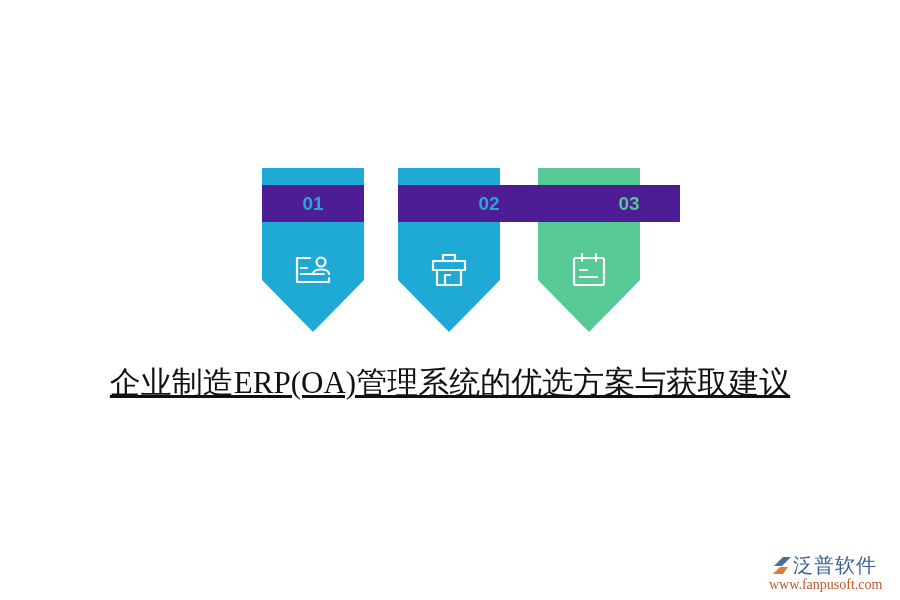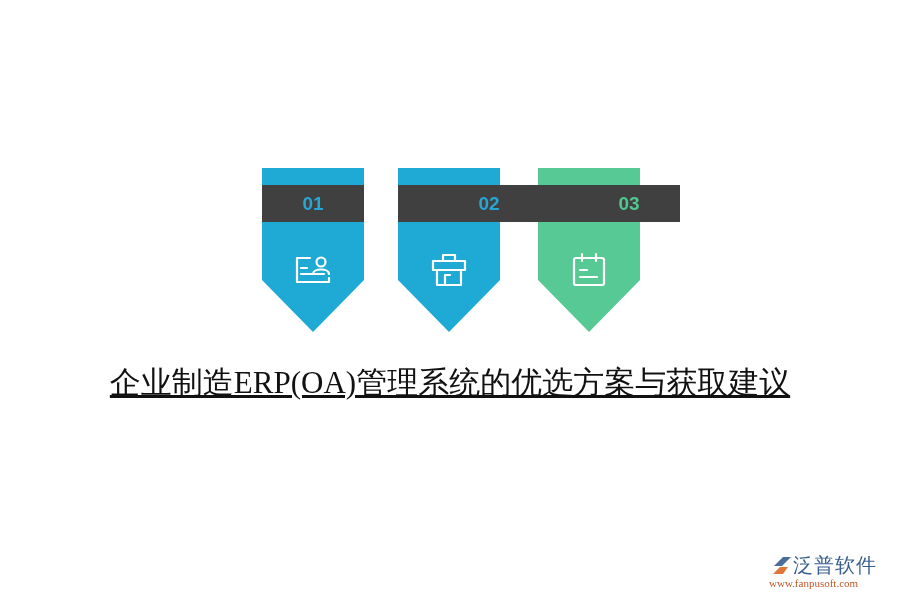--- a/index.html
+++ b/index.html
@@ -9,40 +9,40 @@
     }
     .tag {
       position: absolute; top: 168px; width: 102px; height: 164px;
     }
     .tag .bg {
       position: absolute; inset: 0;
       clip-path: polygon(0 0, 100% 0, 100% 68.3%, 50% 100%, 0 68.3%);
     }
     .tag .band {
       position: absolute; left: 0; top: 17px; width: 102px; height: 37px;
-      background: #404040;
+      background: #4c1d95;
       display: flex; align-items: center; justify-content: center;
       font-family: "Liberation Sans", sans-serif; font-weight: bold; font-size: 19px;
     }
     .tag .icon {
       position: absolute; left: 32px; top: 84px; width: 38px; height: 36px;
     }
     .title {
       position: absolute; left: 0; width: 900px; top: 362px; text-align: center;
       font-family: "Liberation Serif", serif; font-size: 31px; color: #111111; letter-spacing: 0px; text-decoration: underline;
     }
     .logo {
       position: absolute; left: 765px; top: 550px; width: 130px; height: 45px;
     }
     .logo .brand {
       position: absolute; left: 28px; top: 2px; font-size: 20px; color: #3a5f8f;
       font-family: "DejaVu Sans", sans-serif; letter-spacing: 1px;
     }
     .logo .url {
-      position: absolute; left: 4px; top: 27px; font-size: 11px; color: #c0582a;
+      position: absolute; left: 4px; top: 27px; font-size: 14px; color: #c0582a;
       font-family: "Liberation Serif", serif;
     }
     .logo .mark { position: absolute; left: 6px; top: 4px; width: 22px; height: 22px; }
   </style>
 </head>
 <body>
 
 <div class="tag" style="left:262px;">
   <div class="bg" style="background:#1eaad4;"></div>
   <div class="band" style="color:#29a5d3;">

